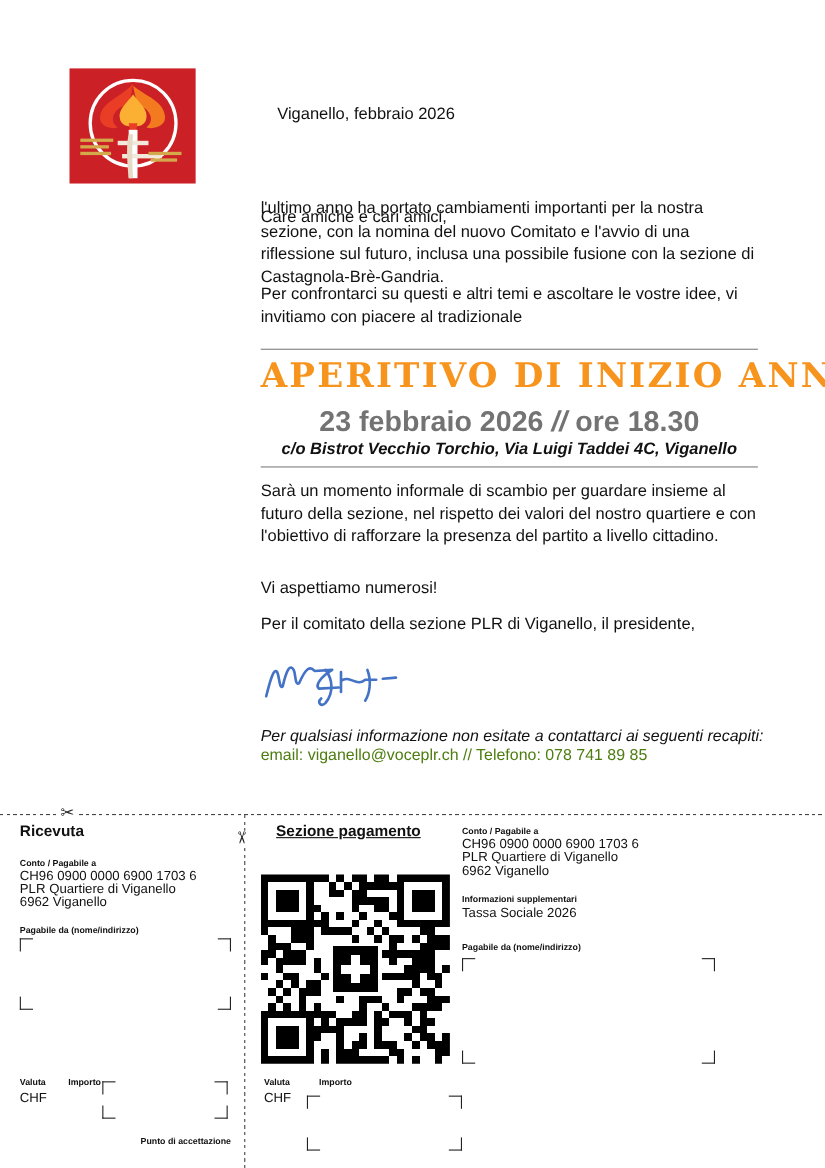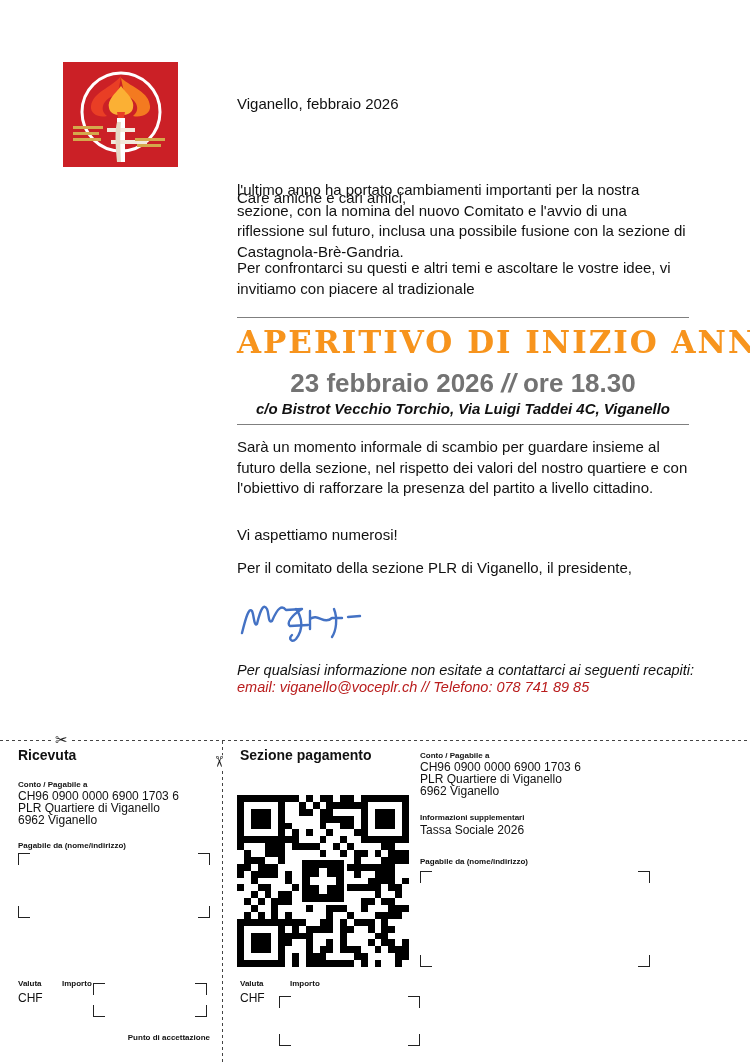--- a/index.html
+++ b/index.html
@@ -9,21 +9,21 @@
   .body-text{font-size:15px;line-height:1.38;}
   .center{text-align:center;}
   .bold{font-weight:normal;}
   .italic{font-style:italic;}
   .rule{height:0;border-top:1.6px solid #7f7f7f;}
   .event-title{font-family:"DejaVu Serif",serif;font-weight:bold;font-size:31px;
                letter-spacing:2px;color:#F7941D;white-space:nowrap;}
   .event-date{font-size:26px;font-weight:bold;color:#737373;}
   .event-venue{font-size:15px;font-weight:bold;font-style:italic;}
   .contact-intro{font-size:14.5px;font-style:italic;}
-  .contact-details{font-size:14.5px;font-style:italic;color:#b91c1c;}
+  .contact-details{font-size:14.5px;color:#4d7c0f;}
   .pay-title{font-size:14px;font-weight:bold;}
   .lbl{font-size:8px;font-weight:bold;line-height:1.2;}
   .val{font-size:12px;line-height:1.18;}
   .dash-h{height:1px;background:repeating-linear-gradient(90deg,#444 0 3px,transparent 3px 6px);}
   .dash-v{width:1px;background:repeating-linear-gradient(180deg,#444 0 3px,transparent 3px 6px);}
   .scissors{font-size:15px;color:#222;background:#fff;line-height:1;padding:0 3px;}
   .scissors.vert{transform:rotate(90deg);padding:3px 0;}
   .cropbox{position:absolute;}
   .corner{position:absolute;width:11px;height:11px;border:0 solid #222;}
   .corner.tl{top:0;left:0;border-top-width:1.6px;border-left-width:1.6px;}
@@ -54,21 +54,21 @@
       <g fill="#D4A94C">
         <rect x="10" y="64" width="30" height="3"></rect>
         <rect x="10" y="70" width="26" height="3"></rect>
         <rect x="10" y="76" width="28" height="3"></rect>
         <rect x="72" y="76" width="30" height="3"></rect>
         <rect x="74" y="82" width="24" height="3"></rect>
       </g>
     </svg>
   </div>
 
-  <div class="abs body-text" style="left:237px;top:94px;text-align:center;">Viganello, febbraio 2026</div>
+  <div class="abs body-text" style="left:252px;top:94px;text-align:center;">Viganello, febbraio 2026</div>
 
   <div class="abs body-text" style="left:237px;top:141px;margin-top:47px;">Care amiche e cari amici,</div>
 
   <div class="abs body-text" style="left:237px;top:180px;width:452px;">l'ultimo anno ha portato cambiamenti importanti per la nostra sezione, con la nomina del nuovo Comitato e l'avvio di una riflessione sul futuro, inclusa una possibile fusione con la sezione di Castagnola-Brè-Gandria.</div>
 
   <div class="abs body-text" style="left:237px;top:258px;width:452px;">Per confrontarci su questi e altri temi e ascoltare le vostre idee, vi invitiamo con piacere al tradizionale</div>
 
   <div class="abs rule" style="left:237px;top:317px;width:452px;"></div>
 
   <div class="abs center event-title" style="left:237px;top:324px;width:452px;">APERITIVO DI INIZIO ANNO</div>
@@ -129,21 +129,21 @@
   <div class="abs lbl" style="left:62px;top:979px;">Importo</div>
   <div class="abs val" style="left:18px;top:991px;">CHF</div>
   <div class="cropbox" style="left:93px;top:983px;width:114px;height:34px;">
     <span class="corner tl"></span>
       <span class="corner tr"></span>
       <span class="corner bl"></span>
       <span class="corner br"></span>
   </div>
   <div class="abs lbl" style="left:18px;top:1033px;width:192px;text-align:right;">Punto di accettazione</div>
 
-  <div class="abs pay-title" style="left:240px;top:747px;">Sezione pagamento</div>
+  <div class="abs pay-title" style="left:251px;top:747px;text-decoration:underline;">Sezione pagamento</div>
 
   <div class="abs" style="left:237px;top:795px;">
     <svg id="qr" width="172" height="172" viewBox="0 0 25 25" shape-rendering="crispEdges">
         <rect x="0" y="0" width="25" height="25" fill="#fff"></rect>
         <rect x="7" y="0" width="1" height="1" fill="#000"></rect>
         <rect x="8" y="0" width="1" height="1" fill="#000"></rect>
         <rect x="10" y="0" width="1" height="1" fill="#000"></rect>
         <rect x="12" y="0" width="1" height="1" fill="#000"></rect>
         <rect x="13" y="0" width="1" height="1" fill="#000"></rect>
         <rect x="15" y="0" width="1" height="1" fill="#000"></rect>

